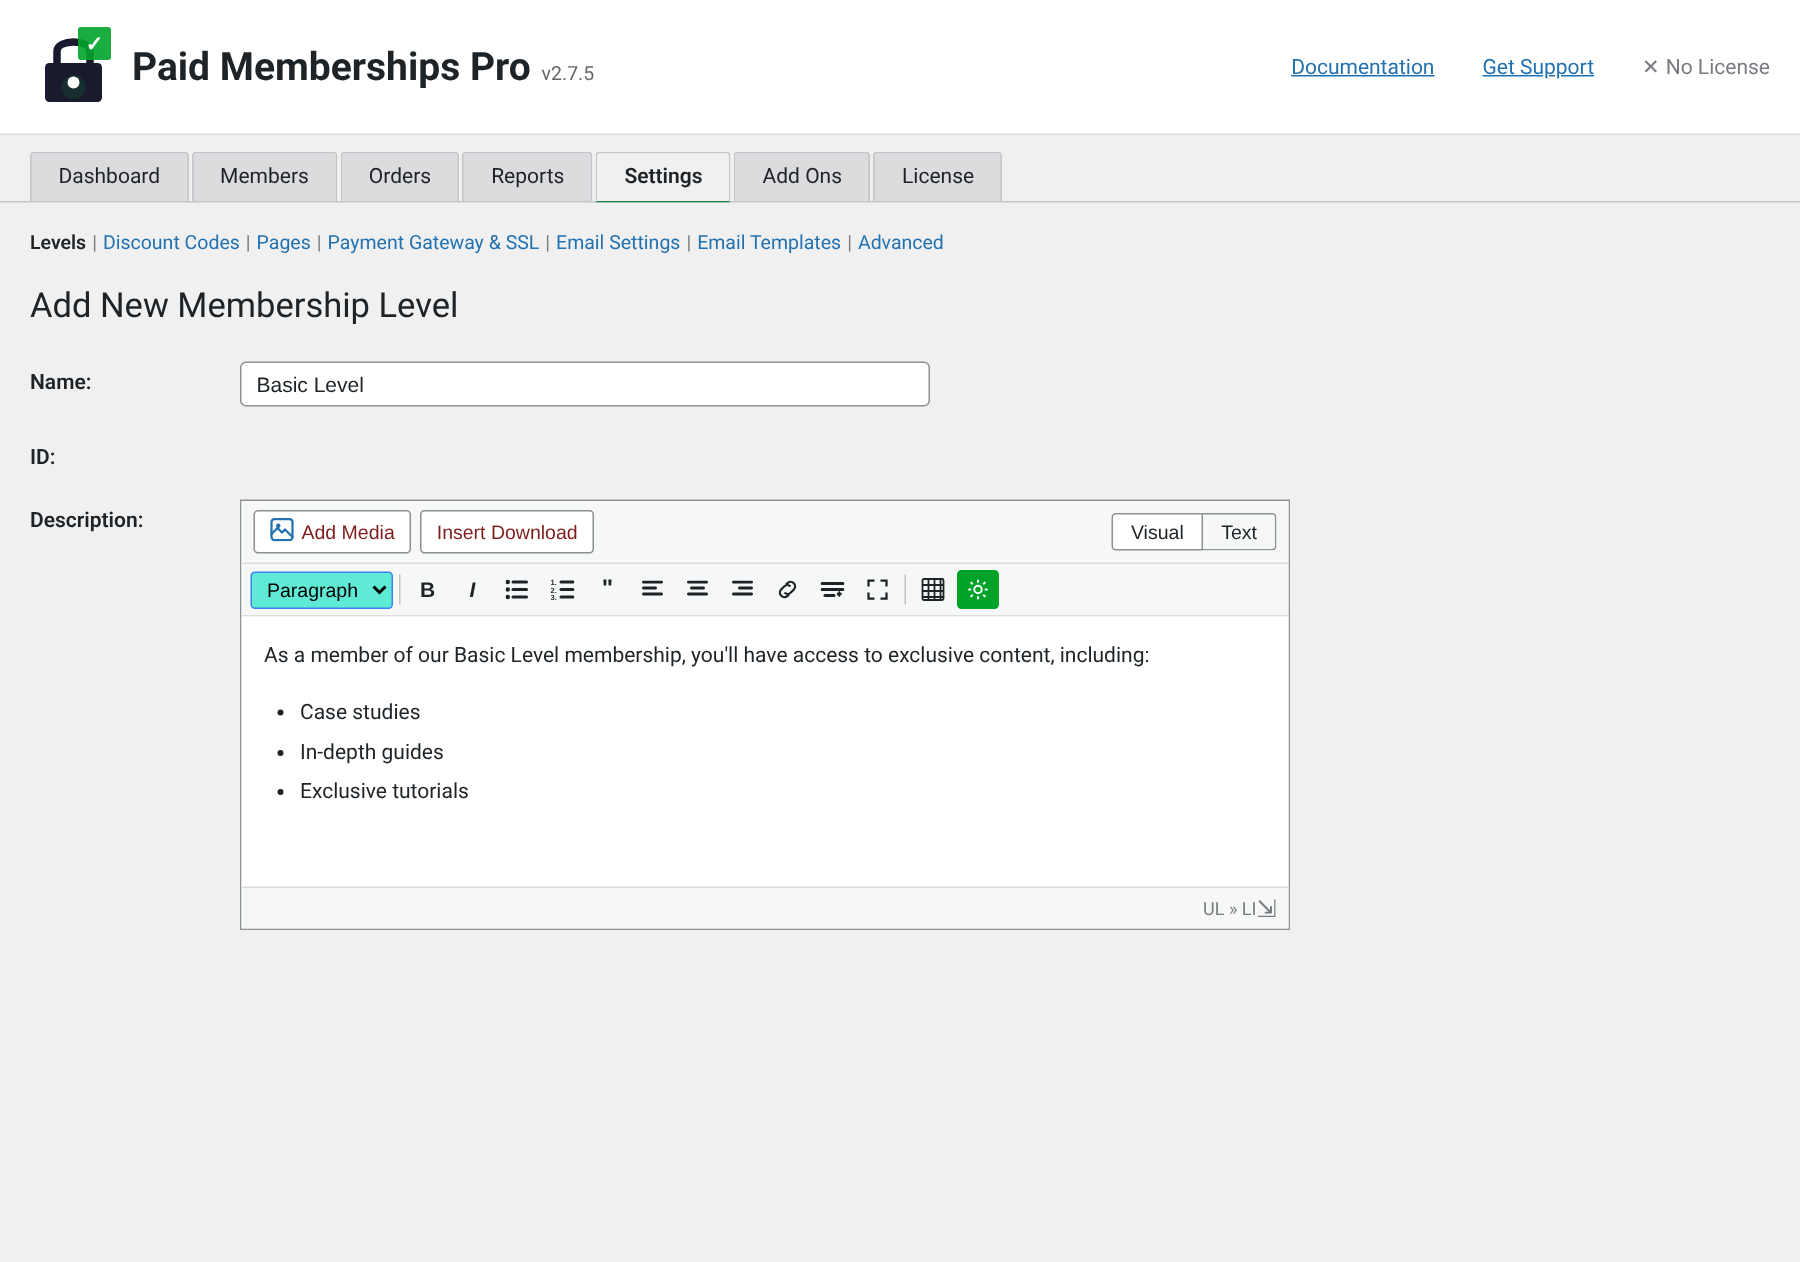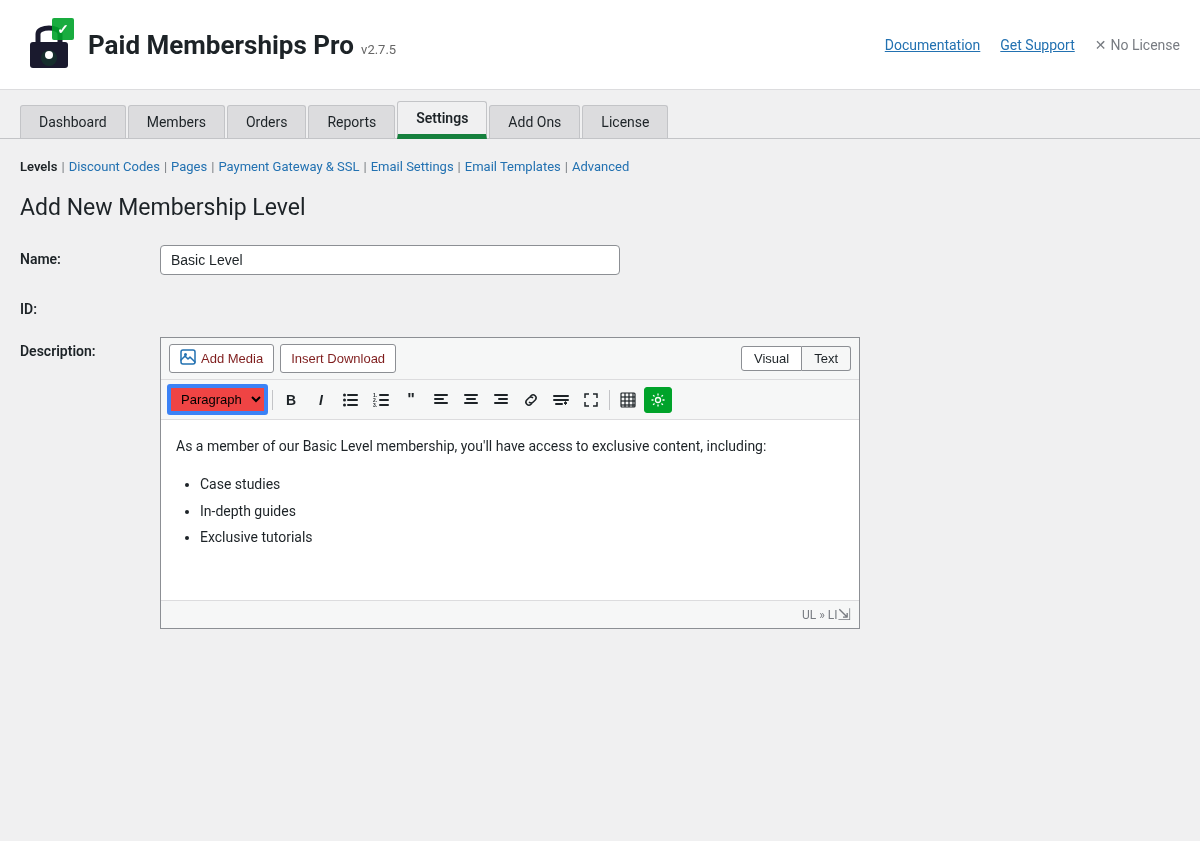--- a/index.html
+++ b/index.html
@@ -32,21 +32,21 @@
     }
     .version-badge {
       font-size: 13px;
       font-weight: 400;
       color: #666;
       margin-left: 4px;
     }
     .header-links {
       display: flex;
       align-items: center;
-      gap: 20px;
+      gap: 32px;
       margin-left: auto;
       justify-content: space-between;
     }
     .header-links a {
       color: #2271b1;
       text-decoration: underline;
       font-size: 14px;
     }
     .no-license {
       color: #787c82;
@@ -76,21 +76,21 @@
       font-size: 14px;
       color: #1d2327;
       margin-right: 2px;
       border-radius: 3px 3px 0 0;
       text-decoration: none;
       display: block;
     }
     .main-nav-tab.active {
       background: #f0f0f1;
       font-weight: 600;
-      border-bottom: 5px solid #15803d;
+      border-bottom: 1px solid #15803d;
       position: relative;
       bottom: -1px;
     }
 
     
     .content-wrap {
       padding: 20px 20px 20px 20px;
     }
 
     
@@ -209,23 +209,23 @@
       display: flex;
       align-items: center;
       padding: 4px 6px;
       border-bottom: 1px solid #dcdcde;
       background: #f6f7f7;
       gap: 2px;
       flex-wrap: wrap;
     }
     .toolbar-select {
       padding: 3px 6px;
-      border: 4px solid #3b82f6;
+      border: 1px solid #3b82f6;
       border-radius: 3px;
-      background: #ef4444;
+      background: #5eead4;
       font-size: 13px;
       cursor: pointer;
     }
     .toolbar-btn {
       width: 28px;
       height: 26px;
       display: flex;
       align-items: center;
       justify-content: center;
       background: transparent;

